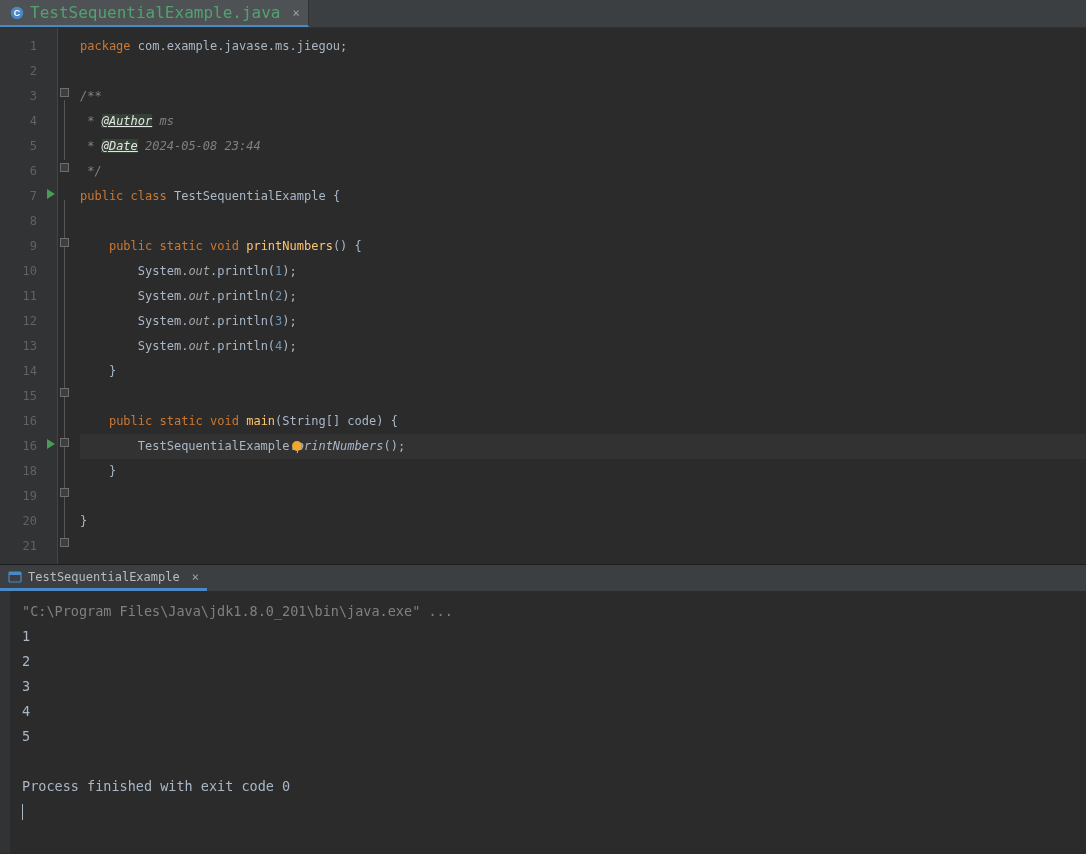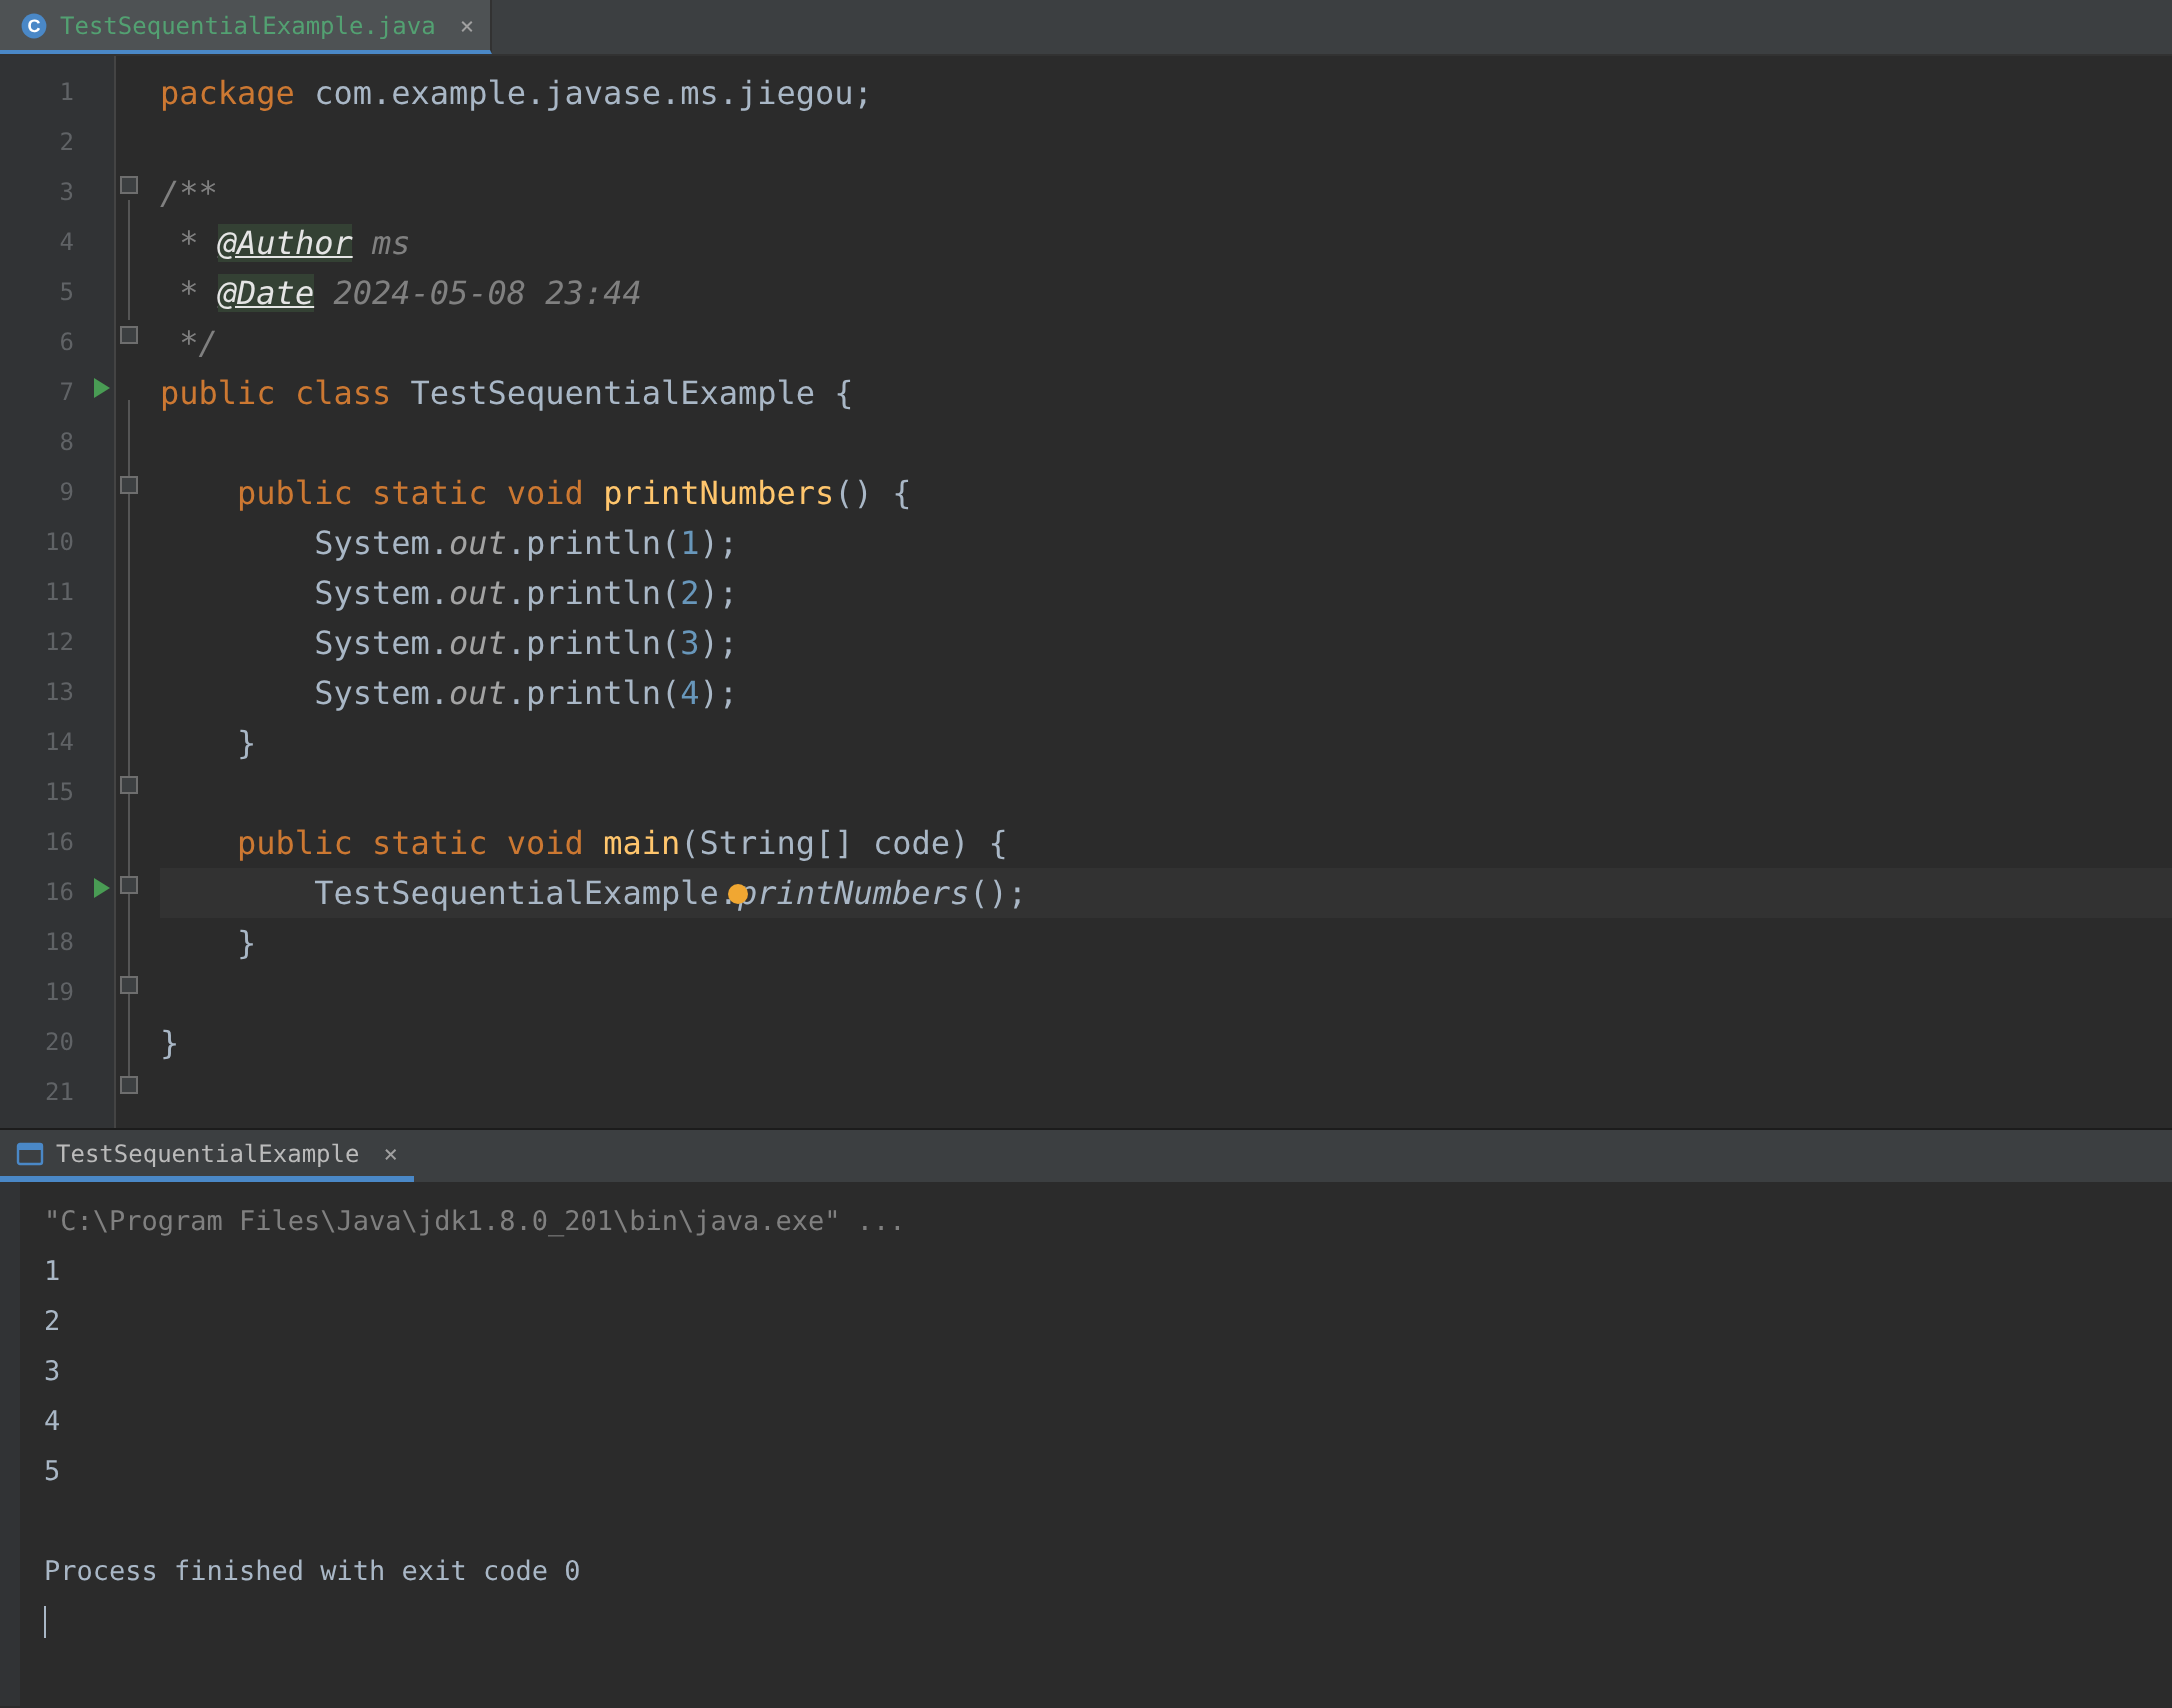--- a/index.html
+++ b/index.html
@@ -33,21 +33,21 @@
     border-bottom: 2px solid #4a88c7;
   }
   .file-icon {
     width: 14px;
     height: 14px;
     display: inline-flex;
     align-items: center;
     justify-content: center;
   }
   .file-icon svg { display: block; }
-  .tab-label { color: #53a172; font-size: 12px; }
+  .tab-label { color: #53a172; font-size: 16px; }
   .tab-close {
     color: #a0a0a0;
     font-size: 12px;
     margin-left: 6px;
     cursor: pointer;
   }
   .code-area {
     display: flex;
     background: #2b2b2b;
     height: 536px;
@@ -98,21 +98,21 @@
   .fold-line {
     position: absolute;
     left: 6px;
     width: 1px;
     background: #555;
   }
   .code-body {
     padding-top: 6px;
     padding-left: 22px;
     flex: 1;
-    font-size: 16px;
+    font-size: 12px;
   }
   .code-line {
     height: 25px;
     line-height: 25px;
     white-space: pre;
   }
   .code-line.highlighted {
     background: #323232;
   }
   .kw { color: #cc7832; }

